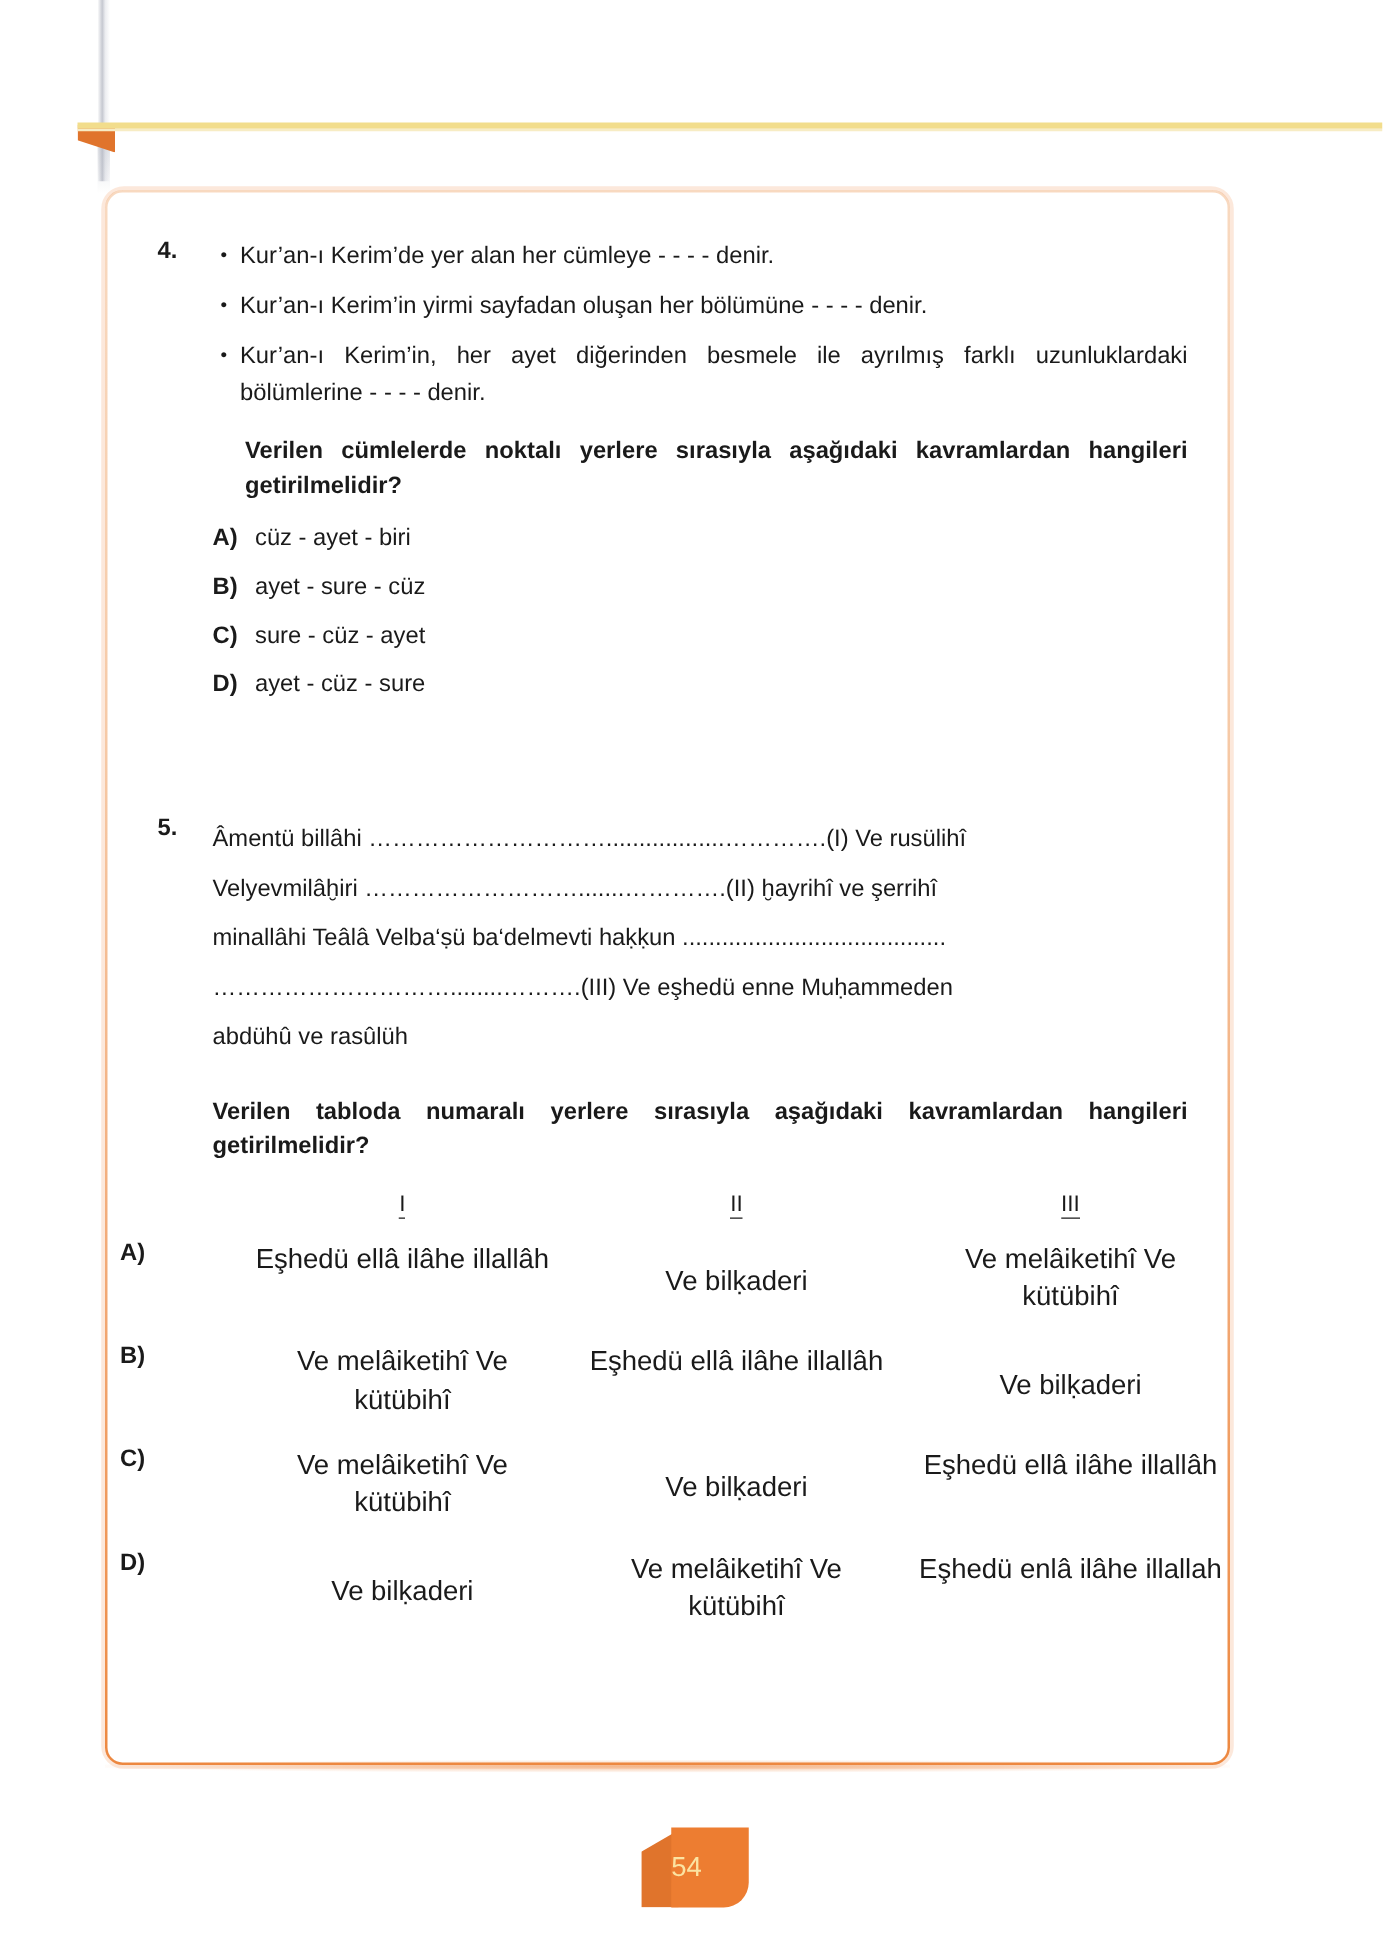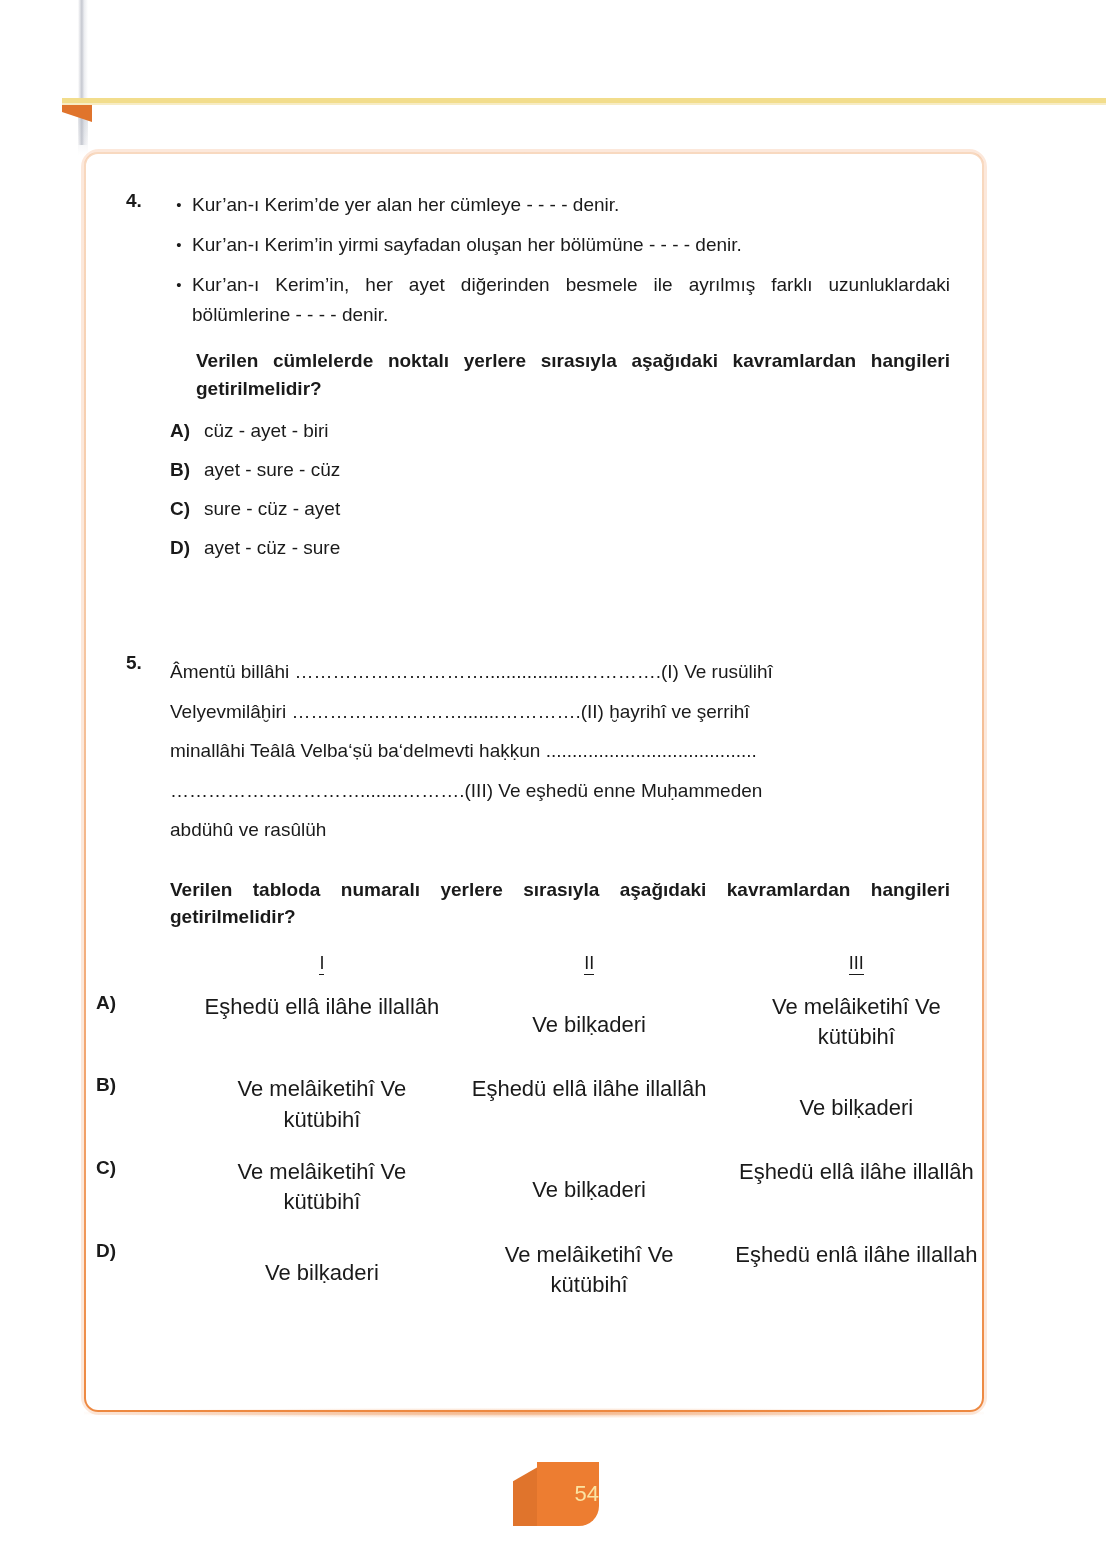--- a/index.html
+++ b/index.html
@@ -264,21 +264,21 @@
   .footer-tab {
     position: absolute;
     left: 537px;
     top: 1462px;
     width: 62px;
     height: 64px;
     background: #ed7d31;
     border-bottom-right-radius: 20px;
     display: flex;
     align-items: center;
-    justify-content: flex-end;
+    justify-content: flex-start;
   }
   .footer-pageno {
     color: #fbe3a2;
     font-size: 22px;
     font-weight: normal;
   }
 
   .bottom-glow {
     position: absolute;
     left: 84px;

